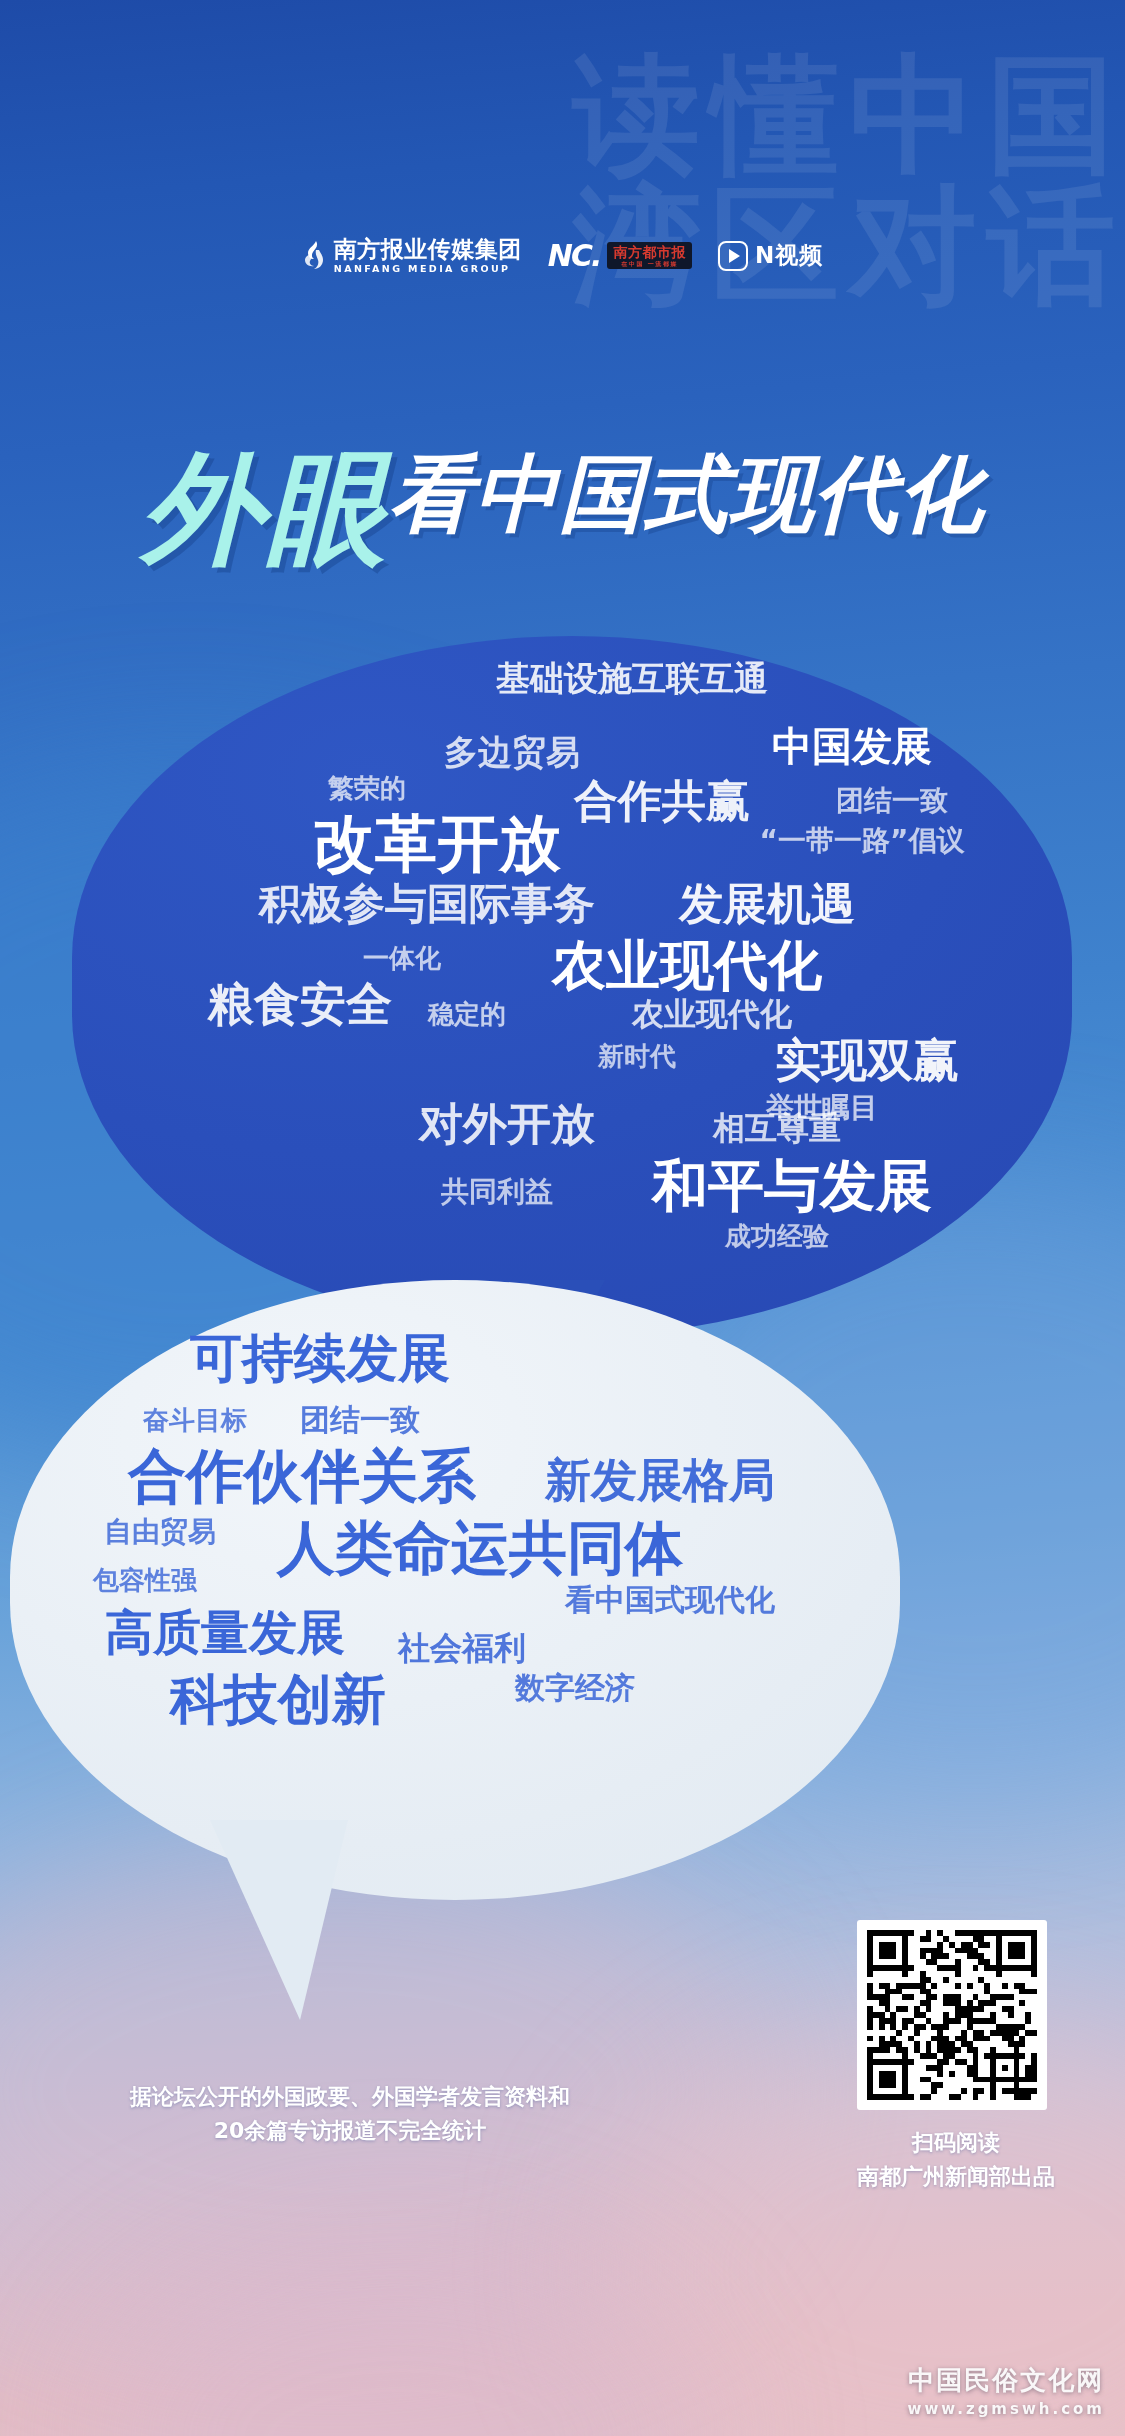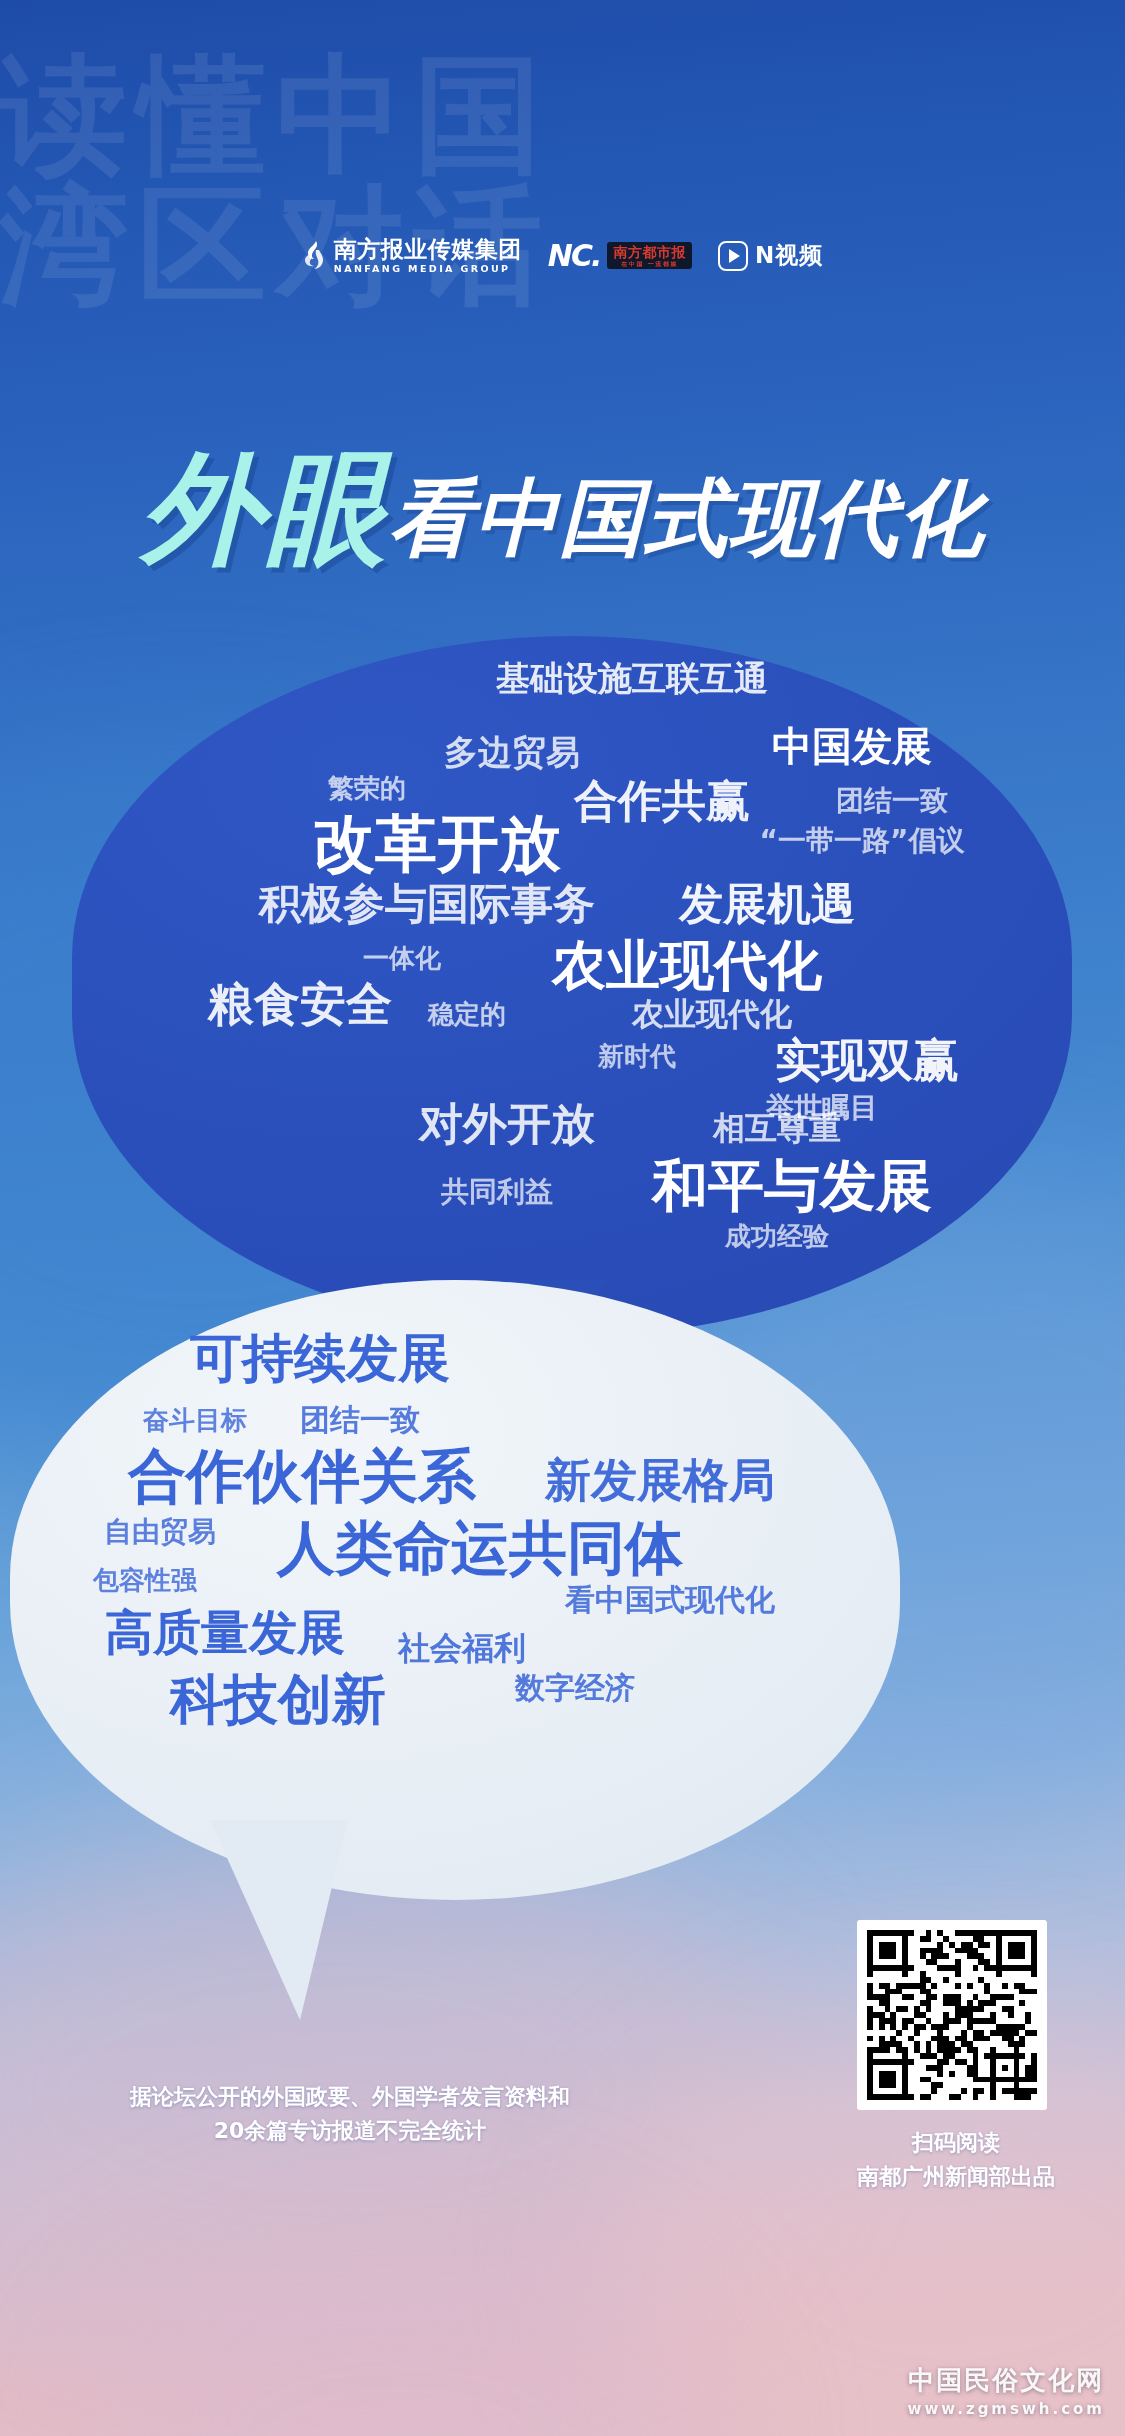--- a/index.html
+++ b/index.html
@@ -22,21 +22,21 @@
   .blob-c { width:900px; height:520px; left:-120px; top:1830px;
             background:rgba(222,186,200,.40); }
   .blob-d { width:700px; height:500px; right:-180px; top:2020px;
             background:rgba(236,198,203,.45); }
   .blob-e { width:640px; height:420px; left:80px; top:2230px;
             background:rgba(214,186,212,.35); }
 
   
   .watermark {
     position:absolute; left:0; right:0; top:50px;
-    text-align:left; pointer-events:none; user-select:none;
+    text-align:right; pointer-events:none; user-select:none;
   }
   .wm-line {
     font-size:128px; font-weight:700; line-height:1.02;
     letter-spacing:10px; color:rgba(255,255,255,.085);
     white-space:nowrap;
   }
 
   
   .logo-bar {
     position:absolute; top:238px; left:0; right:0;
@@ -68,21 +68,21 @@
   .nv-mark-tri {
     width:0;height:0;border-left:11px solid #fff;
     border-top:7px solid transparent;border-bottom:7px solid transparent;
     margin-left:3px;
   }
   .nv-text { font-size:23px; font-weight:600; color:#fff; letter-spacing:1px; }
 
   
   .title-wrap {
     position:absolute; top:452px; left:0; right:0;
-    display:flex; align-items:flex-end; justify-content:center;
+    display:flex; justify-content:center;
     z-index:7;
   }
   .title-big {
     font-size:122px; font-weight:900; color:#a9f2ea; line-height:.95;
     letter-spacing:2px; font-style:italic;
     text-shadow:5px 5px 0 rgba(17,56,130,.35);
   }
   .title-small {
     font-size:84px; font-weight:900; color:#ffffff; line-height:1;
     letter-spacing:1px; font-style:italic; padding-bottom:8px;

